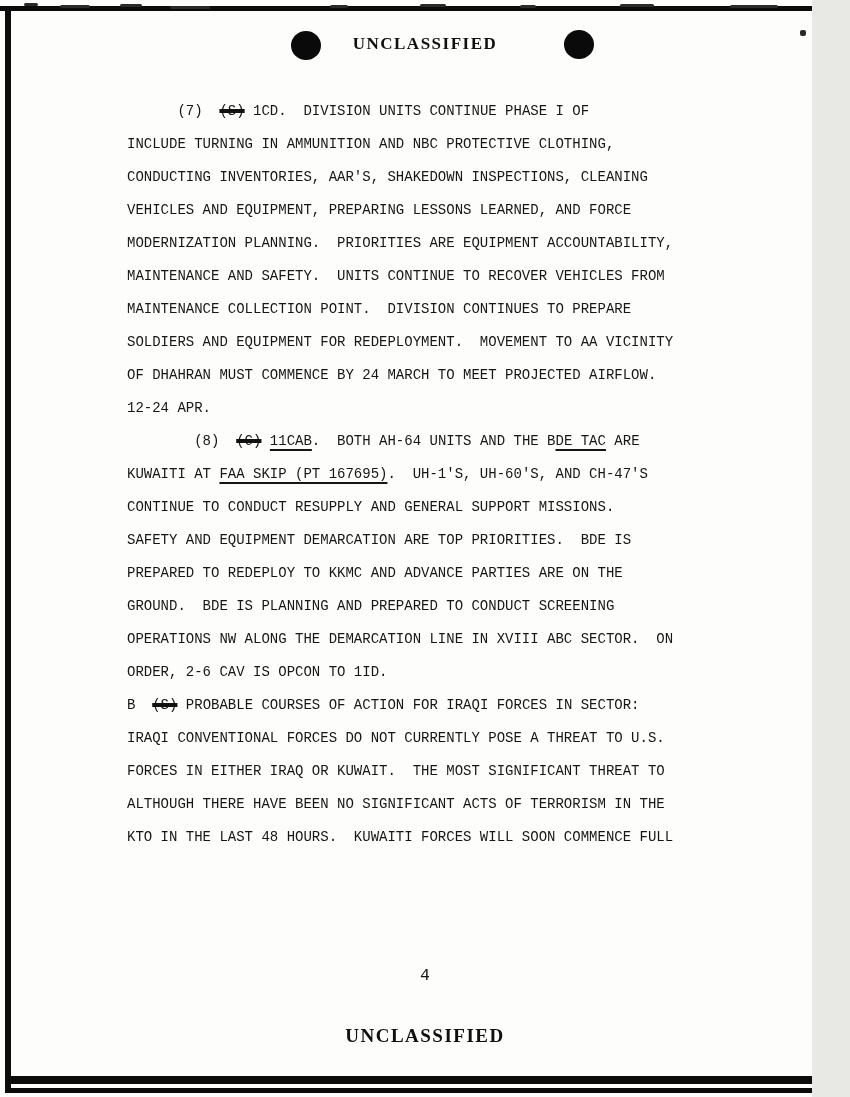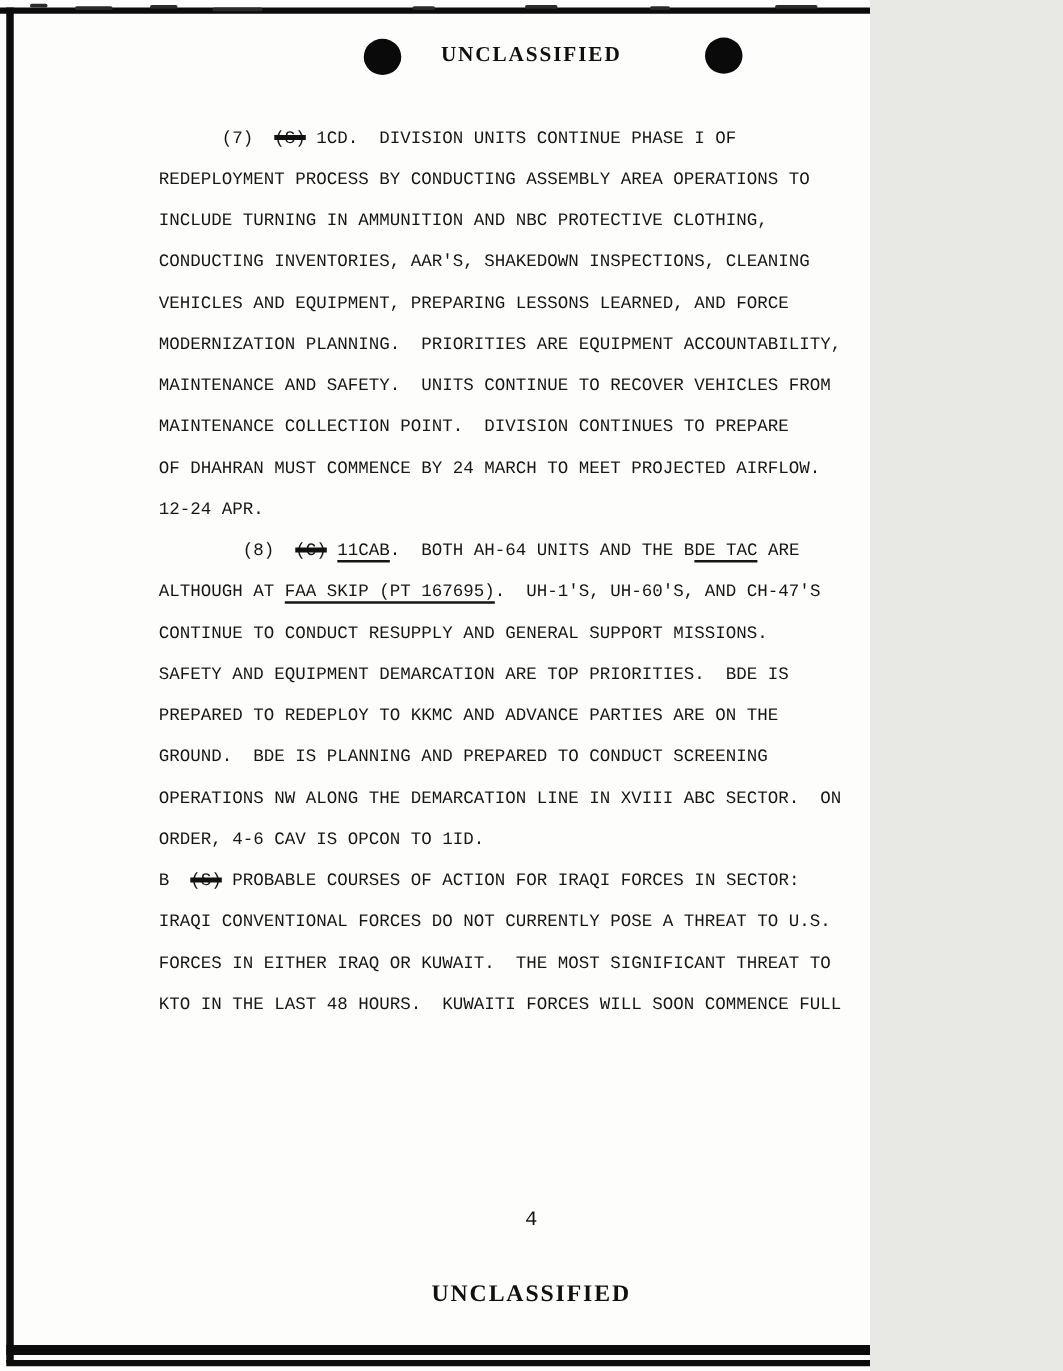--- a/index.html
+++ b/index.html
@@ -3,21 +3,21 @@
 <meta charset="utf-8">
 <style>
   html, body {
     margin: 0;
     padding: 0;
     background: #e8e8e4;
     font-family: "Liberation Sans", sans-serif;
   }
   .page {
     position: relative;
-    width: 696px;
+    width: 812px;
     height: 1097px;
     background: #fdfdfb;
     overflow: hidden;
     color: #141414;
   }
   
   .bar { position: absolute; background: #0c0c0c; }
   .bar-top    { left: 0; top: 6px; width: 850px; height: 5px; }
   .bar-left   { left: 5px; top: 6px; width: 6px; height: 1084px; }
   .bar-right  { left: 837px; top: 6px; width: 8px; height: 1084px; }
@@ -112,44 +112,45 @@
   <div class="speck s9"></div>
   <div class="speck s10"></div>
 
   <div class="stamp stamp-left"></div>
   <div class="classification top">UNCLASSIFIED</div>
   <div class="stamp stamp-right"></div>
 
   <div class="doc-body">
       <div class="para">
         <div class="line"><span>      (7)  </span><span class="strike">(S)</span><span> 1CD.  DIVISION UNITS CONTINUE PHASE I OF</span></div>
-        <div class="line"><span>REDEPLOYMENT PROCESS BY CONDUCTING ASSEMBLY AREA OPERATIONS TO</span></div>
         <div class="line"><span>INCLUDE TURNING IN AMMUNITION AND NBC PROTECTIVE CLOTHING,</span></div>
         <div class="line"><span>CONDUCTING INVENTORIES, AAR'S, SHAKEDOWN INSPECTIONS, CLEANING</span></div>
         <div class="line"><span>VEHICLES AND EQUIPMENT, PREPARING LESSONS LEARNED, AND FORCE</span></div>
         <div class="line"><span>MODERNIZATION PLANNING.  PRIORITIES ARE EQUIPMENT ACCOUNTABILITY,</span></div>
         <div class="line"><span>MAINTENANCE AND SAFETY.  UNITS CONTINUE TO RECOVER VEHICLES FROM</span></div>
         <div class="line"><span>MAINTENANCE COLLECTION POINT.  DIVISION CONTINUES TO PREPARE</span></div>
+        <div class="line"><span>SOLDIERS AND EQUIPMENT FOR REDEPLOYMENT.  MOVEMENT TO AA VICINITY</span></div>
         <div class="line"><span>OF DHAHRAN MUST COMMENCE BY 24 MARCH TO MEET PROJECTED AIRFLOW.</span></div>
         <div class="line"><span>12-24 APR.</span></div>
       </div>
       <div class="para">
         <div class="line"><span>        (8)  </span><span class="strike">(C)</span><span> </span><span class="u">11CAB</span><span>.  BOTH AH-64 UNITS AND THE B</span><span class="u">DE TAC</span><span> ARE</span></div>
-        <div class="line"><span>ALTHOUGH AT </span><span class="u">FAA SKIP (PT 167695)</span><span>.  UH-1'S, UH-60'S, AND CH-47'S</span></div>
+        <div class="line"><span>KUWAITI AT </span><span class="u">FAA SKIP (PT 167695)</span><span>.  UH-1'S, UH-60'S, AND CH-47'S</span></div>
         <div class="line"><span>CONTINUE TO CONDUCT RESUPPLY AND GENERAL SUPPORT MISSIONS.</span></div>
         <div class="line"><span>SAFETY AND EQUIPMENT DEMARCATION ARE TOP PRIORITIES.  BDE IS</span></div>
         <div class="line"><span>PREPARED TO REDEPLOY TO KKMC AND ADVANCE PARTIES ARE ON THE</span></div>
         <div class="line"><span>GROUND.  BDE IS PLANNING AND PREPARED TO CONDUCT SCREENING</span></div>
         <div class="line"><span>OPERATIONS NW ALONG THE DEMARCATION LINE IN XVIII ABC SECTOR.  ON</span></div>
-        <div class="line"><span>ORDER, 4-6 CAV IS OPCON TO 1ID.</span></div>
+        <div class="line"><span>ORDER, 2-6 CAV IS OPCON TO 1ID.</span></div>
       </div>
       <div class="para">
         <div class="line"><span>B  </span><span class="strike">(S)</span><span> PROBABLE COURSES OF ACTION FOR IRAQI FORCES IN SECTOR:</span></div>
         <div class="line"><span>IRAQI CONVENTIONAL FORCES DO NOT CURRENTLY POSE A THREAT TO U.S.</span></div>
         <div class="line"><span>FORCES IN EITHER IRAQ OR KUWAIT.  THE MOST SIGNIFICANT THREAT TO</span></div>
+        <div class="line"><span>ALTHOUGH THERE HAVE BEEN NO SIGNIFICANT ACTS OF TERRORISM IN THE</span></div>
         <div class="line"><span>KTO IN THE LAST 48 HOURS.  KUWAITI FORCES WILL SOON COMMENCE FULL</span></div>
       </div>
     </div>
 
   <div class="page-number">4</div>
 
   <div class="classification bottom">UNCLASSIFIED</div>
 
 </div>
 

